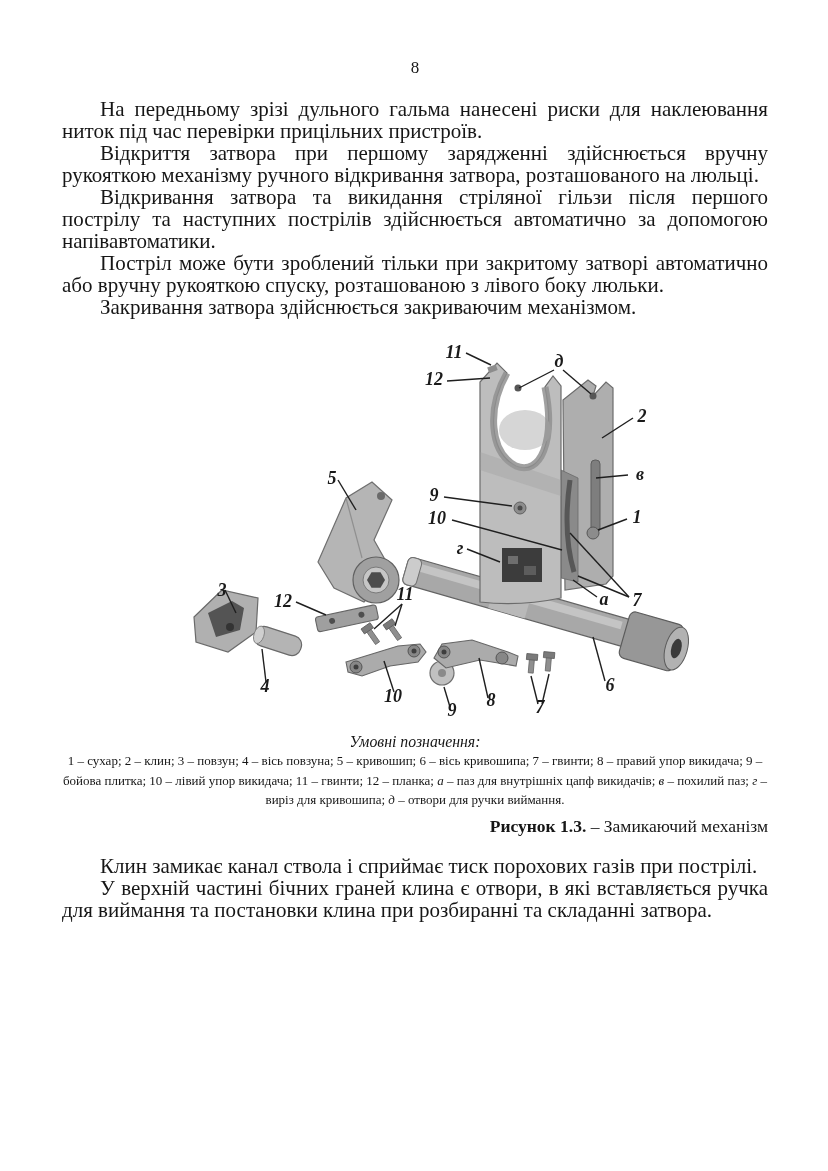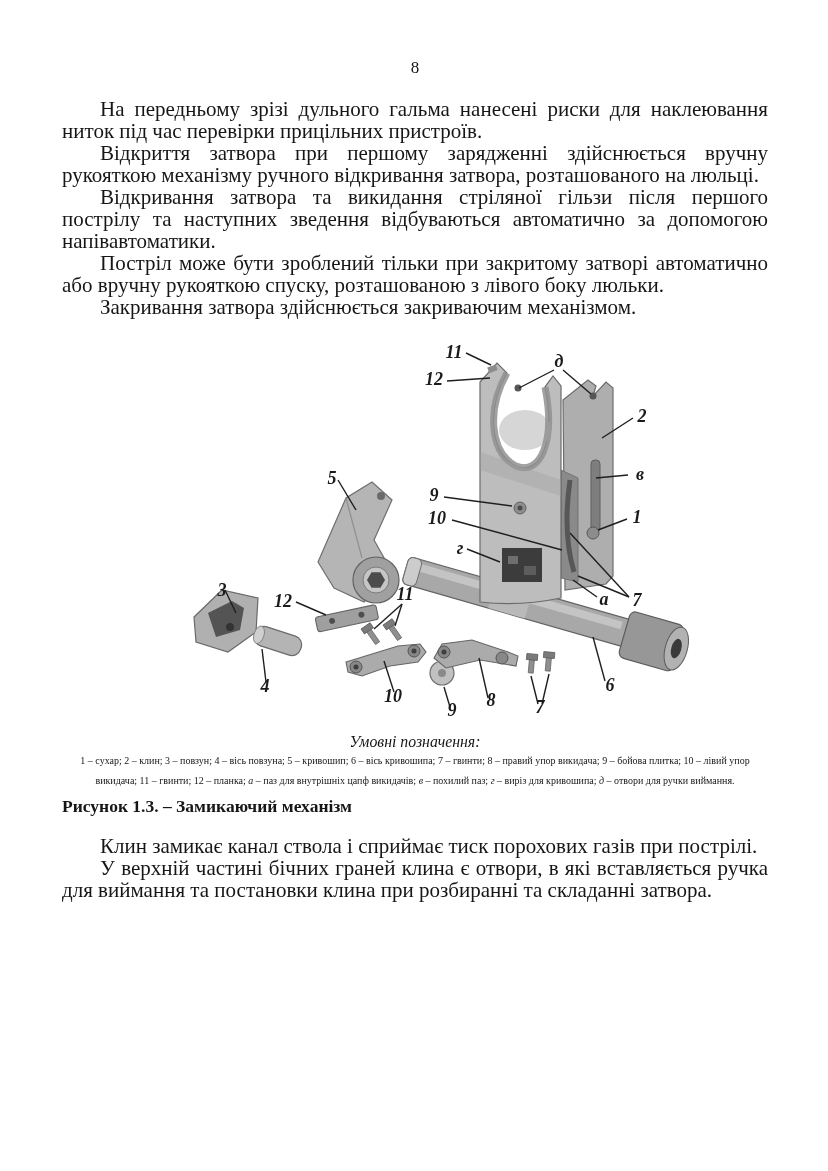--- a/index.html
+++ b/index.html
@@ -43,42 +43,42 @@
     text-anchor:middle;
   }
   .legend-title{
     margin-top:2px;
     text-align:center;
     font-size:15.8px;line-height:19px;
     font-style:italic;
   }
   .legend-text{
     text-align:center;
-    font-size:10px;line-height:19.5px;
+    font-size:13px;line-height:19.5px;
   }
   .legend-text i{font-style:italic;}
   .fig-caption{
     margin-top:5px;
-    text-align:left;
+    text-align:right;
     font-size:17.5px;line-height:23px;
-    font-weight:bold;
+    font-weight:normal;
   }
   .after{margin-top:17px;}
 </style>
 </head>
 <body>
 
 <div class="page">
 
   <div class="page-number">8</div>
 
   <div class="body-text">
     <p><b></b><span>На передньому зрізі дульного гальма нанесені риски для наклеювання ниток під час перевірки прицільних пристроїв.</span></p>
     <p><b></b><span>Відкриття затвора при першому зарядженні здійснюється вручну рукояткою механізму ручного відкривання затвора, розташованого на люльці.</span></p>
-    <p><b></b><span>Відкривання затвора та викидання стріляної гільзи після першого пострілу та наступних зведення відбуваються автоматично за допомогою напівавтоматики.</span></p>
+    <p><b></b><span>Відкривання затвора та викидання стріляної гільзи після першого пострілу та наступних пострілів здійснюється автоматично за допомогою напівавтоматики.</span></p>
     <p><b></b><span>Постріл може бути зроблений тільки при закритому затворі автоматично або вручну рукояткою спуску, розташованою з лівого боку люльки.</span></p>
     <p><b></b><span>Закривання затвора здійснюється закриваючим механізмом.</span></p>
   </div>
 
   <figure class="figure" style="margin:12px 0 0 0;">
     <div class="fig-canvas">
       <svg viewBox="0 0 560 400" width="560" height="400" xmlns="http://www.w3.org/2000/svg">
 
         <g transform="rotate(16 385 278)">
           <rect x="250" y="263" width="232" height="28" rx="5" fill="#a8a8a8" stroke="#636363" stroke-width="1.2"></rect>

